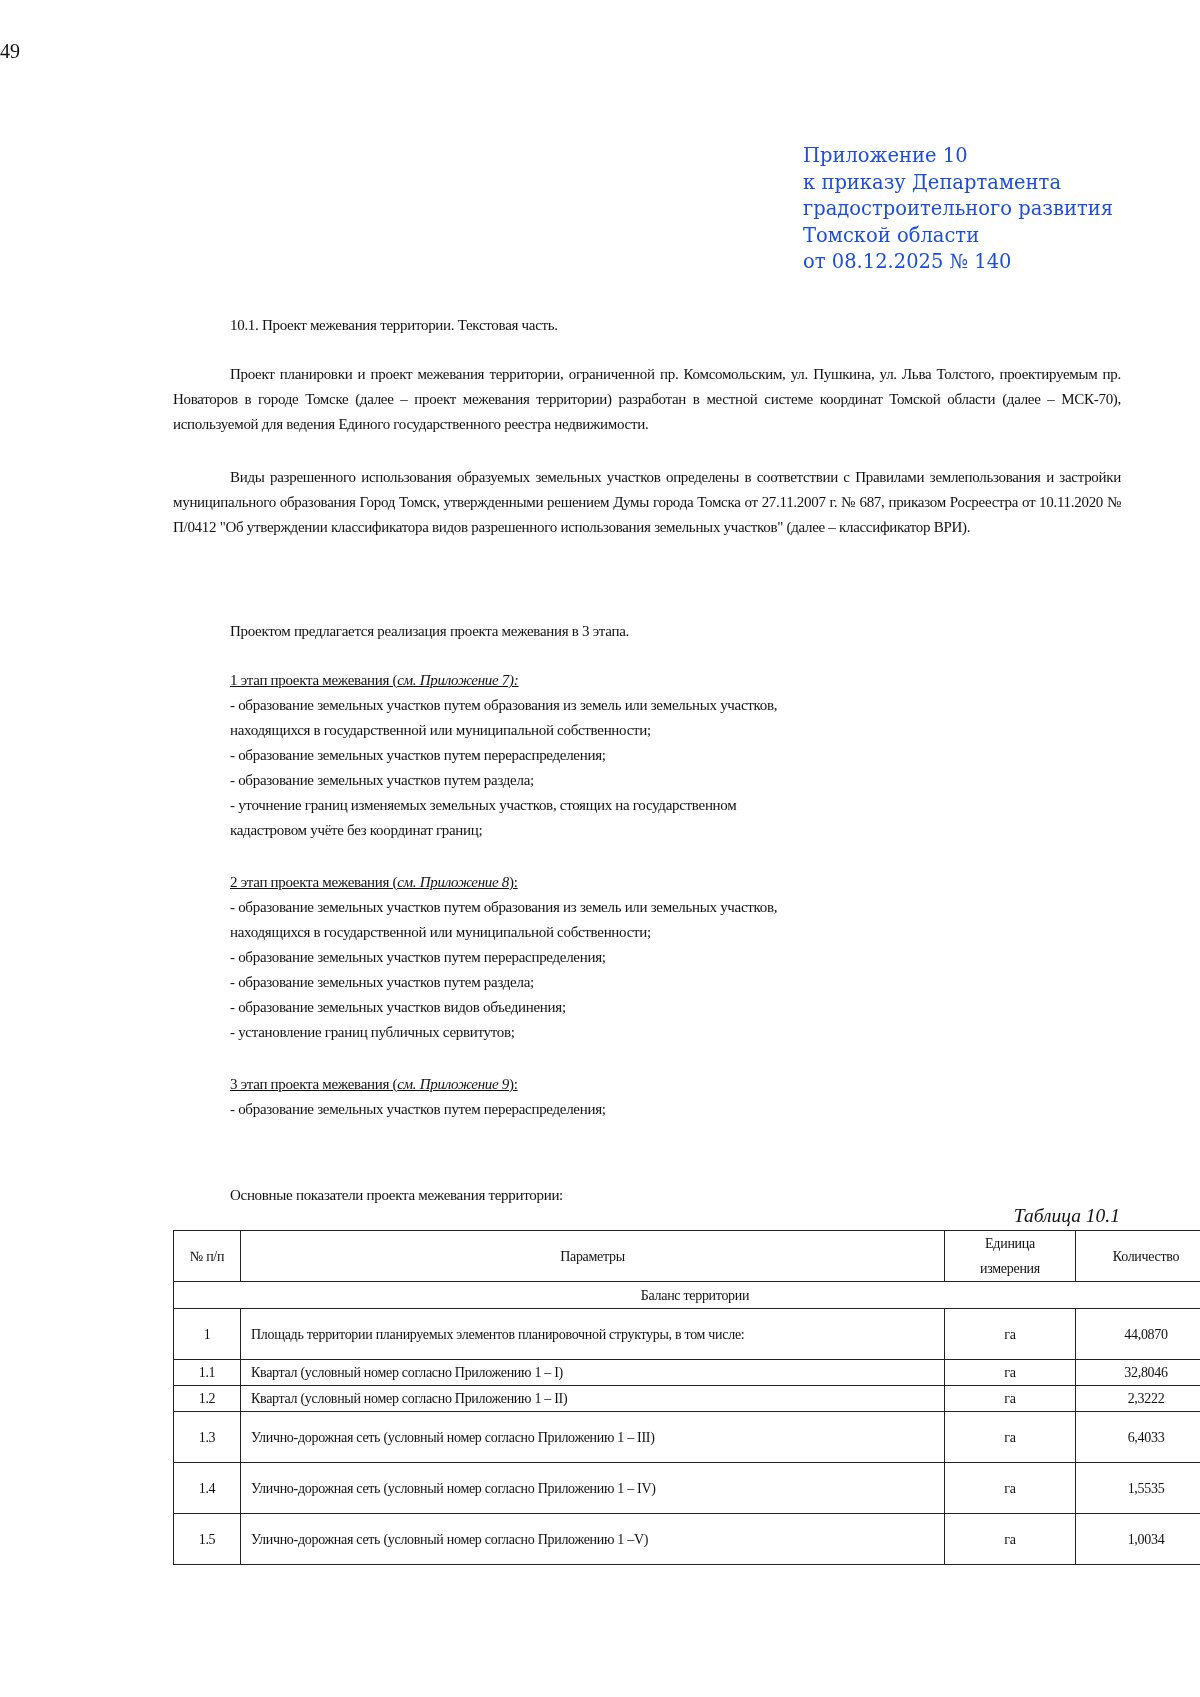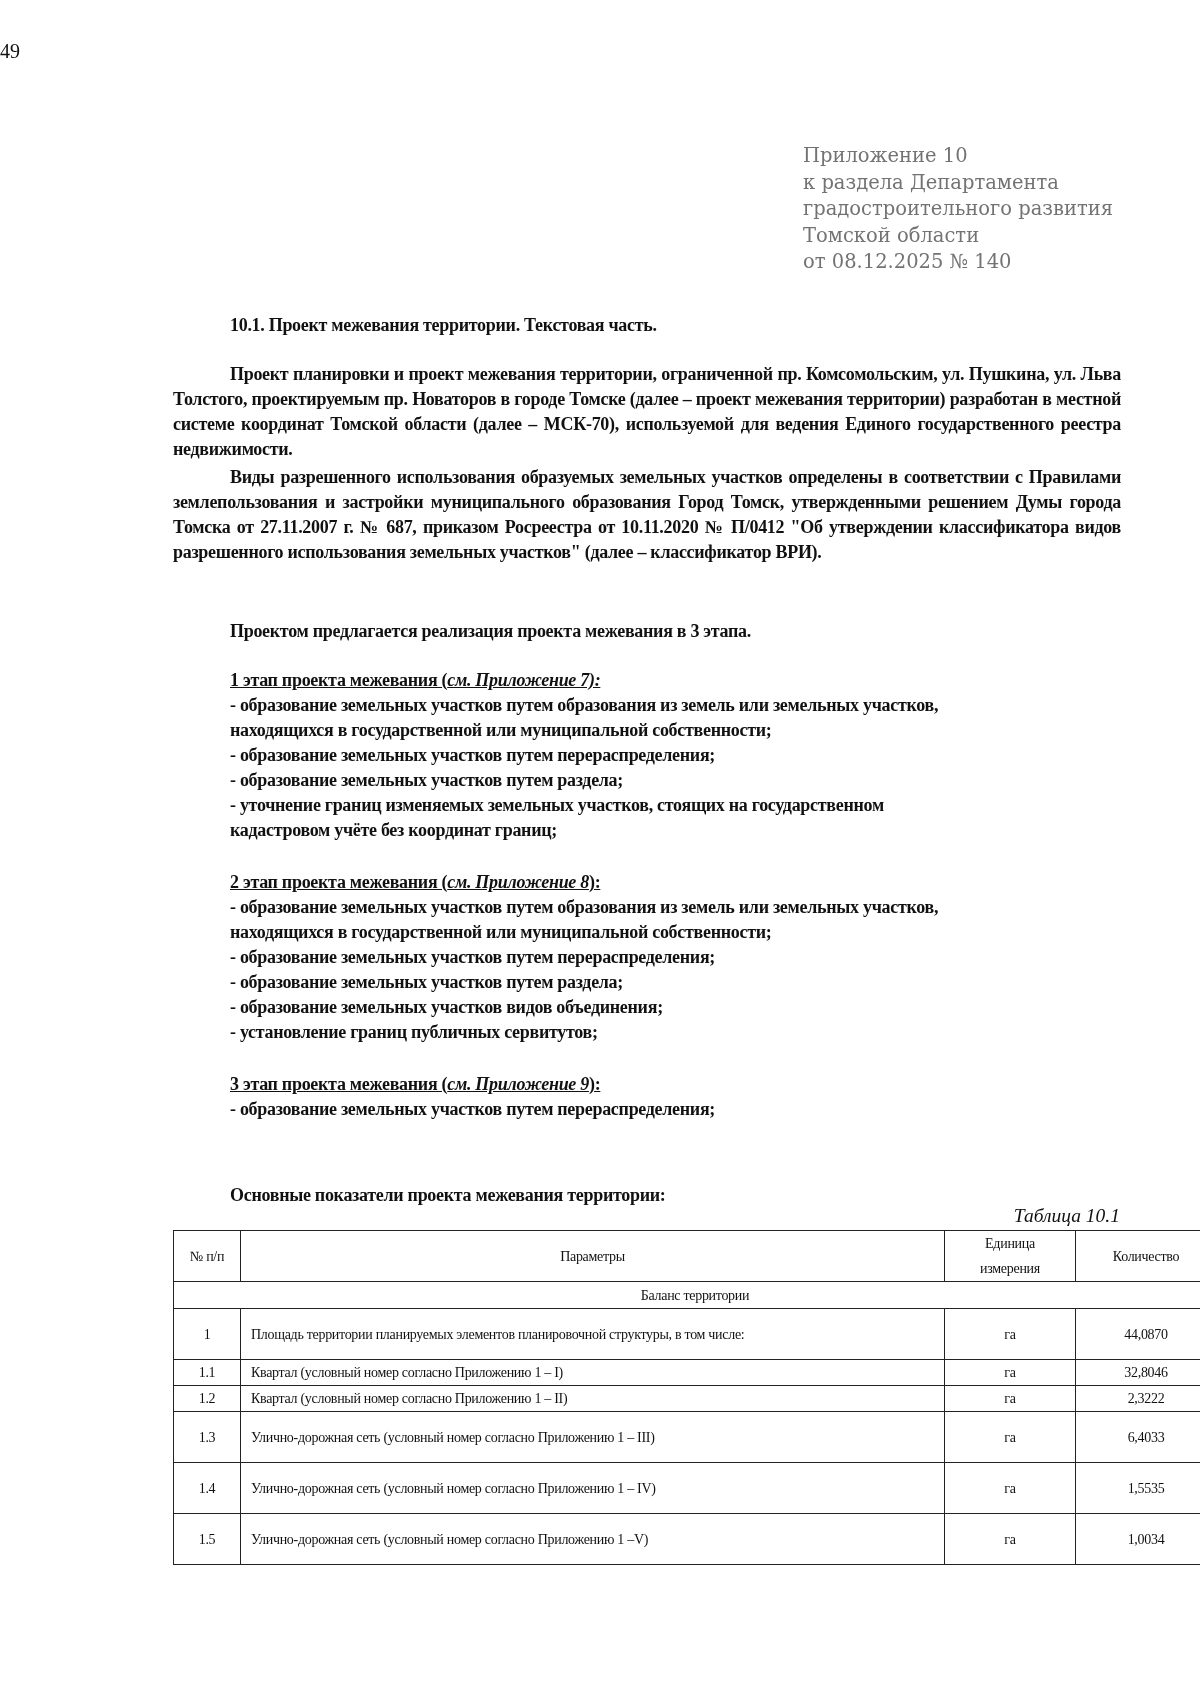--- a/index.html
+++ b/index.html
@@ -2,23 +2,23 @@
 <html><head>
 <meta charset="utf-8">
 <style>
   html, body { margin: 0; padding: 0; background: #ffffff; }
   body {
     width: 1200px; height: 1697px; position: relative; overflow: hidden;
     font-family: "Liberation Serif", "DejaVu Serif", serif;
     color: #111; font-size: 19px;
   }
   .page-number { position: absolute; top: 40px; left: 0; width: 1200px; font-size: 20px; }
-  .appendix-block { position: absolute; top: 143px; left: 803px; font-family: "DejaVu Serif", serif; font-size: 19.5px; line-height: 26.5px; color: #737373; }
+  .appendix-block { position: absolute; top: 143px; left: 803px; font-family: "DejaVu Serif", serif; font-size: 19.5px; line-height: 26.5px; color: #1d4ed8; }
   .appendix-block div { white-space: nowrap; }
-  .text { position: absolute; left: 173px; width: 948px; line-height: 25px; font-size: 18px; letter-spacing: -0.3px; font-weight: bold; }
+  .text { position: absolute; left: 173px; width: 948px; line-height: 25px; font-size: 15px; letter-spacing: -0.3px; }
   .section-title { top: 313px; left: 230px; }
   .para { text-align: justify; text-indent: 57px; }
   .para1 { top: 362px; }
   .para2 { top: 465px; }
   .intro { top: 619px; left: 230px; }
   .stage { left: 230px; width: 900px; }
   .stage .head { text-decoration: underline; }
   .stage .head i { font-style: italic; }
   .stage1 { top: 668px; }
   .stage2 { top: 870px; }
@@ -41,21 +41,21 @@
   .r2 td { height: 50px; }
   .r1 td { height: 25px; }
 </style>
 </head>
 <body>
 
 <div class="page-number">49</div>
 
 <div class="appendix-block">
   <div>Приложение 10</div>
-  <div>к раздела Департамента</div>
+  <div>к приказу Департамента</div>
   <div>градостроительного развития</div>
   <div>Томской области</div>
   <div>от 08.12.2025 № 140</div>
 </div>
 
 <div class="text section-title">10.1. Проект межевания территории. Текстовая часть.</div>
 
 <div class="text para para1">Проект планировки и проект межевания территории, ограниченной пр. Комсомольским, ул. Пушкина, ул. Льва Толстого, проектируемым пр. Новаторов в городе Томске (далее – проект межевания территории) разработан в местной системе координат Томской области (далее – МСК-70), используемой для ведения Единого государственного реестра недвижимости.</div>
 <div class="text para para2">Виды разрешенного использования образуемых земельных участков определены в соответствии с Правилами землепользования и застройки муниципального образования Город Томск, утвержденными решением Думы города Томска от 27.11.2007 г. № 687, приказом Росреестра от 10.11.2020 № П/0412 "Об утверждении классификатора видов разрешенного использования земельных участков" (далее – классификатор ВРИ).</div>
 

